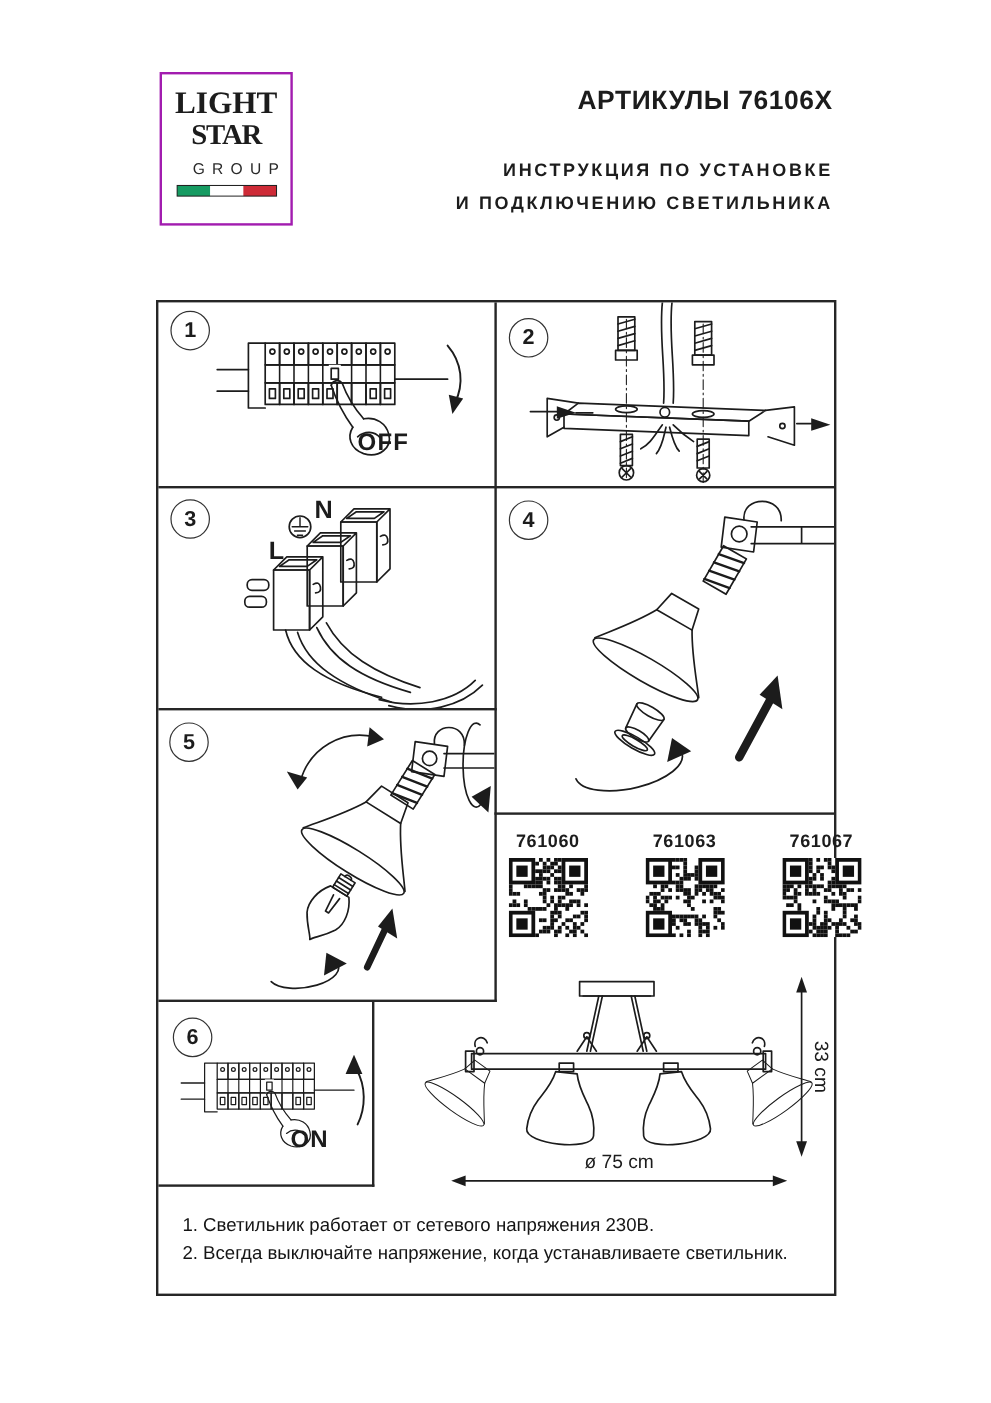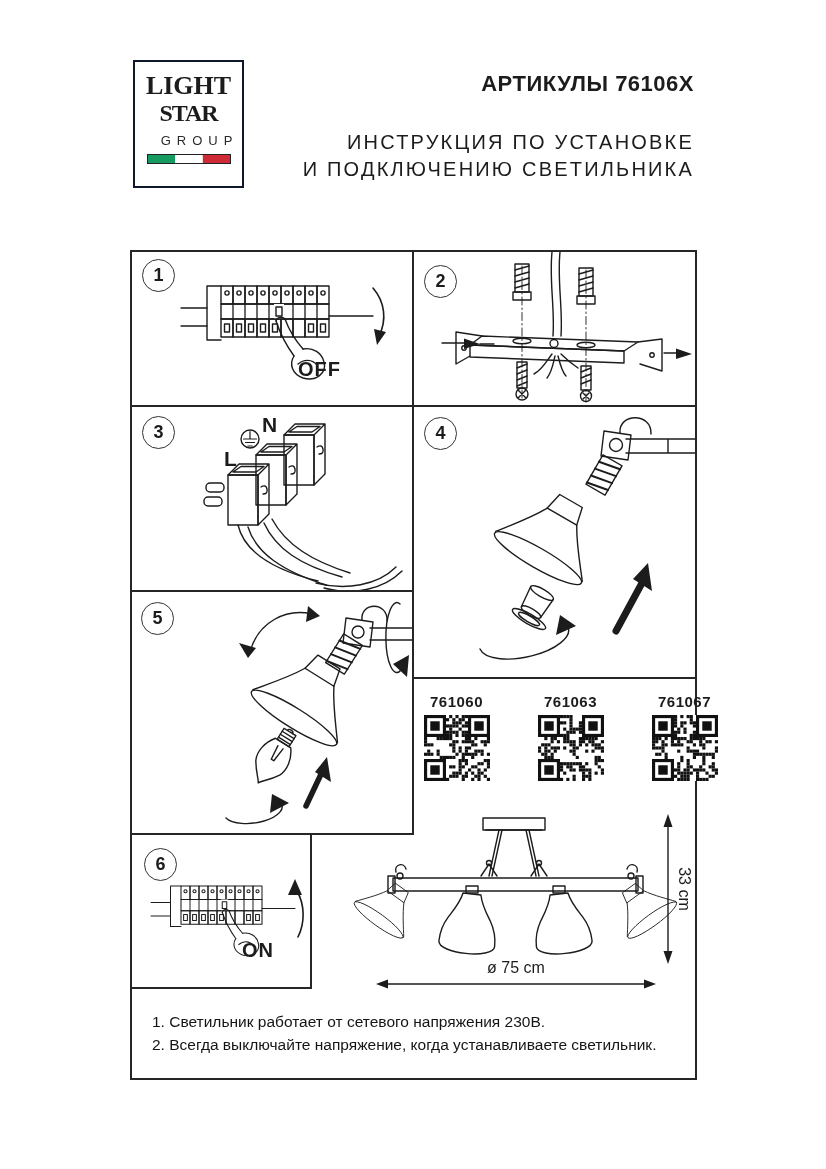--- a/index.html
+++ b/index.html
@@ -1,31 +1,31 @@
 <!DOCTYPE html>
 <html><head>
 <meta charset="utf-8">
 <style>
   html,body{margin:0;padding:0;background:#fff;}
   .page{position:relative;width:826px;height:1169px;background:#ffffff;
         font-family:"Liberation Sans",sans-serif;color:#1c1c1c;overflow:hidden;}
 
   
   .logo{position:absolute;left:133px;top:60px;width:111px;height:128px;
-        border:2px solid #0f172a;box-sizing:border-box;text-align:center;padding-top:12px;}
+        border:2px solid #a21caf;box-sizing:border-box;text-align:center;padding-top:12px;}
   .logo-light{font-family:"Liberation Serif",serif;font-weight:700;font-size:26px;line-height:24px;letter-spacing:0;}
   .logo-star{font-family:"Liberation Serif",serif;font-weight:700;font-size:24px;line-height:30px;letter-spacing:-1px;}
   .logo-group{font-size:13px;letter-spacing:6px;text-indent:6px;margin-top:5px;color:#2a2a2a;padding-left:16px;}
   .logo-flag{margin-top:6px;}
 
   
   .titles{position:absolute;right:132px;top:54px;text-align:right;}
   .t-series{font-size:22px;font-weight:700;letter-spacing:0.5px;}
   .t-articles{font-size:22px;font-weight:700;letter-spacing:0.5px;margin-top:17px;}
-  .t-instr{margin-top:32px;font-size:20px;font-weight:400;letter-spacing:2.2px;line-height:27px;}
+  .t-instr{margin-top:32px;font-size:15px;font-weight:700;letter-spacing:2.2px;line-height:27px;}
 
   
   .figure{position:absolute;left:130px;top:250px;width:567px;height:830px;
           border:2px solid #262626;box-sizing:border-box;}
   .hline,.vline{position:absolute;background:#262626;}
   .panel{position:absolute;}
   .p6box{position:absolute;left:0;top:583px;width:178px;height:152px;
          border-right:2px solid #262626;border-bottom:2px solid #262626;box-sizing:content-box;}
   .badge{position:absolute;width:31px;height:31px;border:1.6px solid #333;border-radius:50%;
          font-size:18px;font-weight:600;line-height:31px;text-align:center;background:#fff;}

